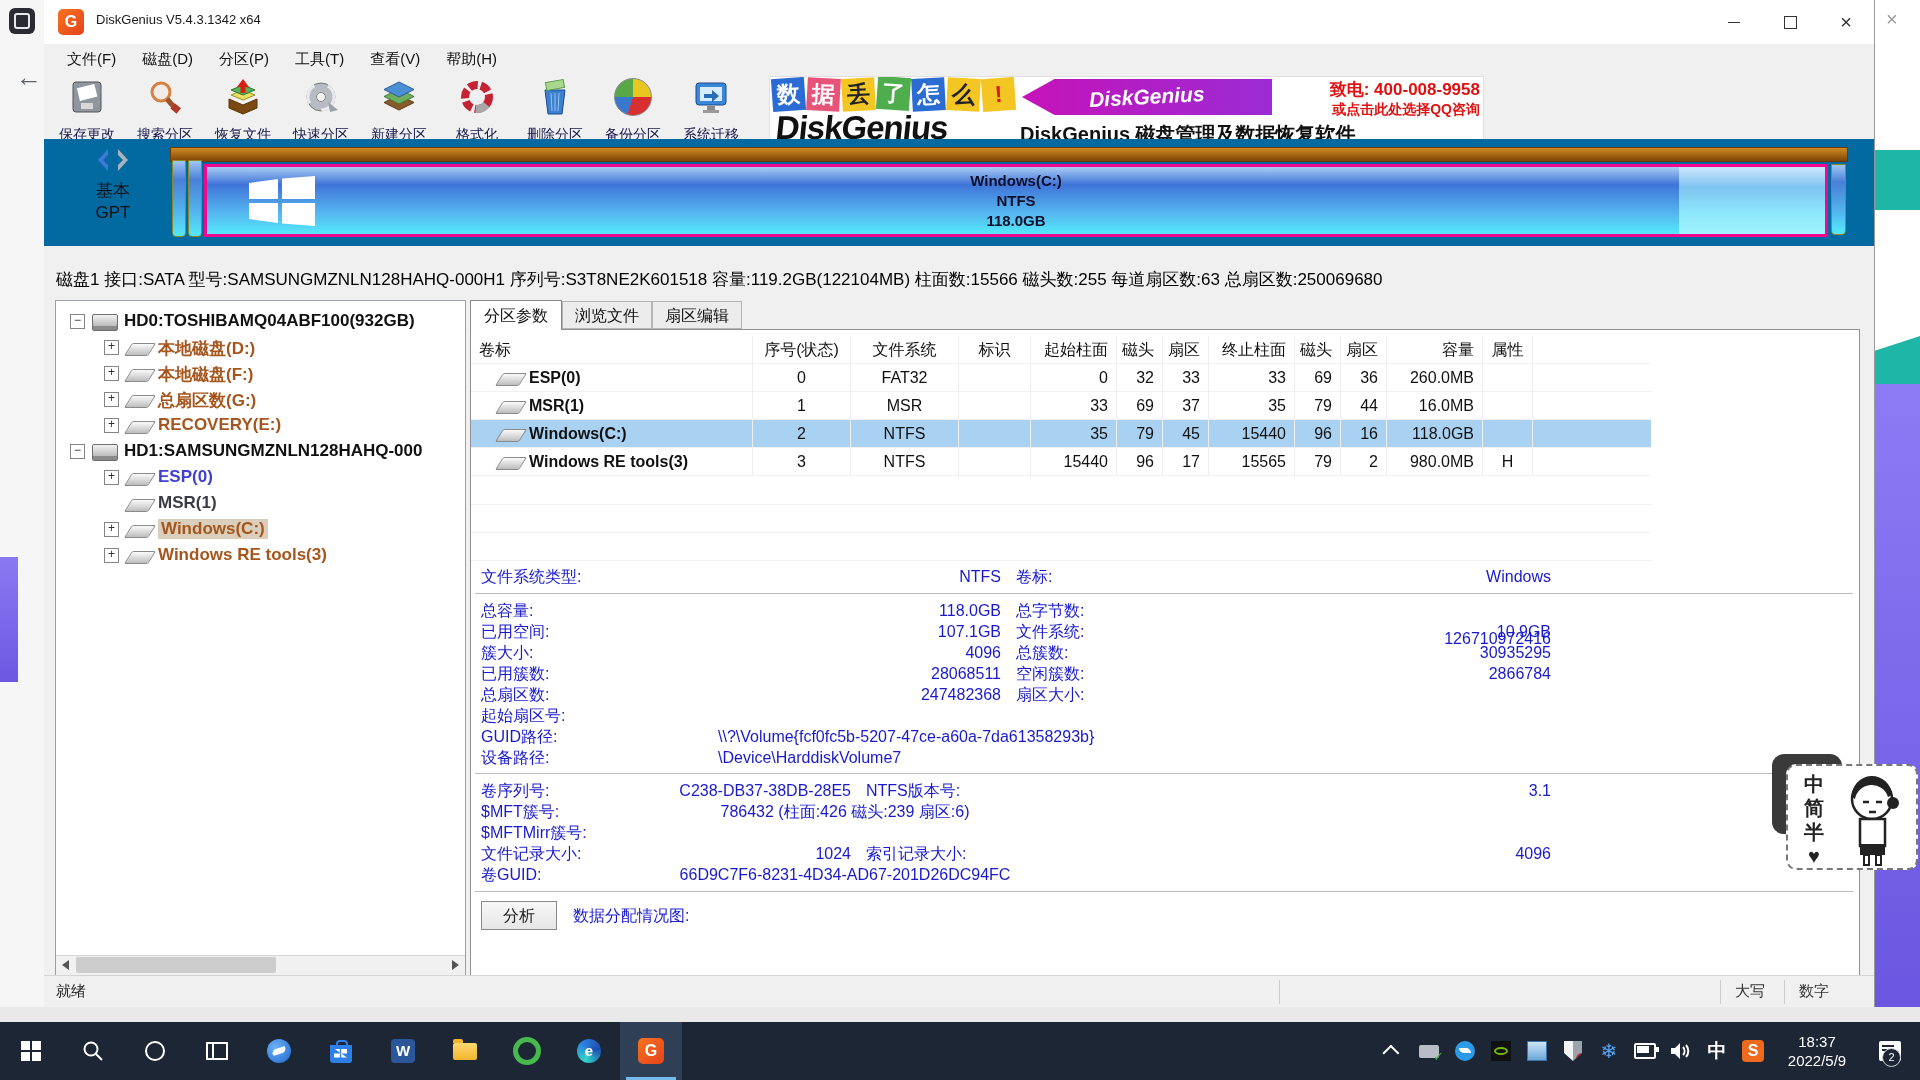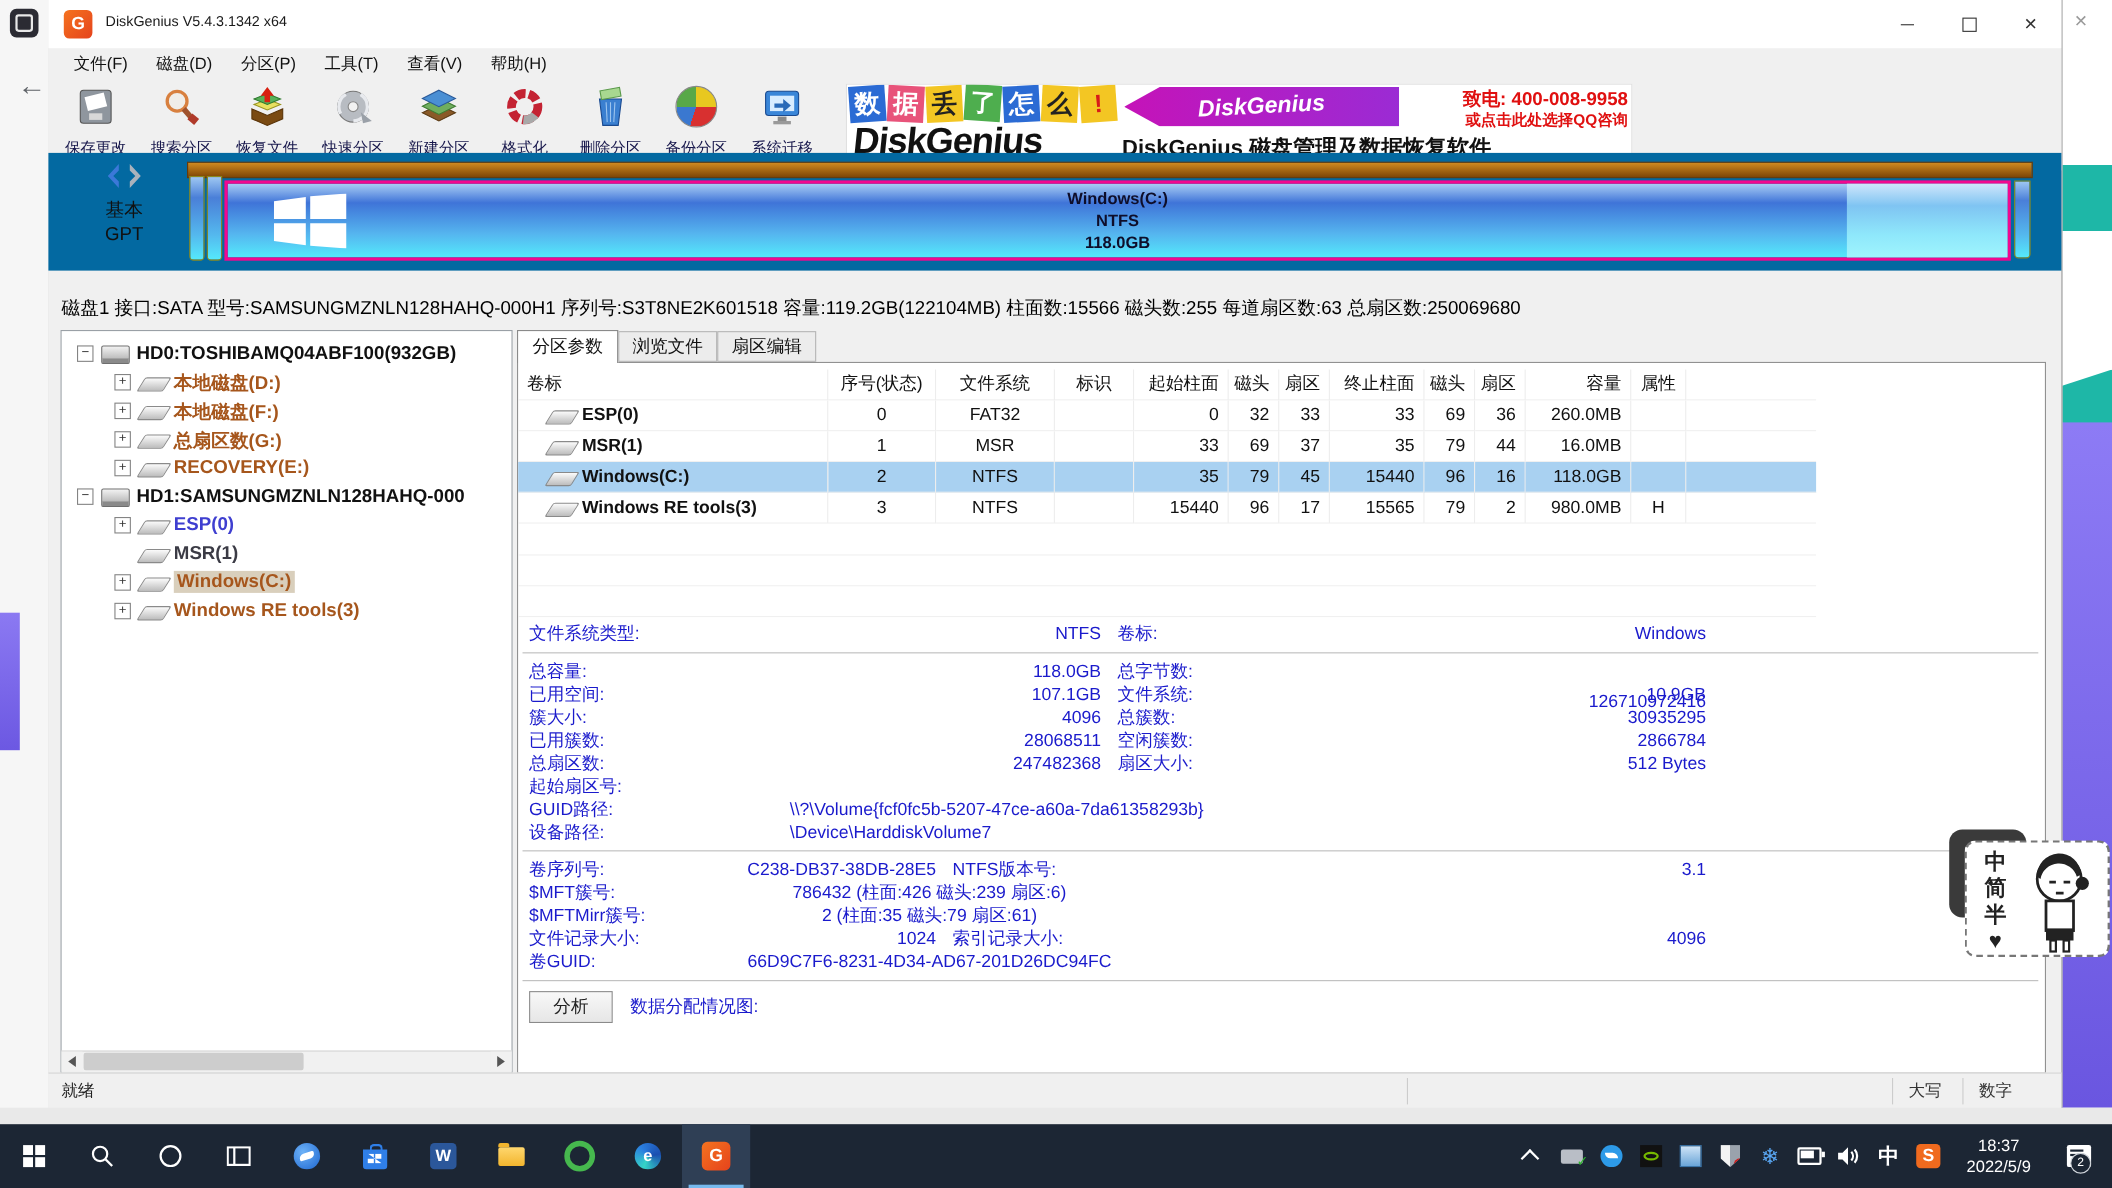--- a/index.html
+++ b/index.html
@@ -520,37 +520,35 @@
       <div class="a det dv" style="top:313px;">4096</div>
       <div class="a det dl2" style="top:313px;">总簇数:</div>
       <div class="a det dv2" style="top:313px;">30935295</div>
       <div class="a det dl" style="top:334px;">已用簇数:</div>
       <div class="a det dv" style="top:334px;">28068511</div>
       <div class="a det dl2" style="top:334px;">空闲簇数:</div>
       <div class="a det dv2" style="top:334px;">2866784</div>
       <div class="a det dl" style="top:355px;">总扇区数:</div>
       <div class="a det dv" style="top:355px;">247482368</div>
       <div class="a det dl2" style="top:355px;">扇区大小:</div>
-      <div class="a det dv2" style="top:355px;">512 Bytes</div>
 
       <div class="a det dl" style="top:376px;">起始扇区号:</div>
       <div class="a det dl" style="top:397px;">GUID路径:</div>
       <div class="a det dlong" style="top:397px;">\\?\Volume{fcf0fc5b-5207-47ce-a60a-7da61358293b}</div>
       <div class="a det dl" style="top:418px;">设备路径:</div>
       <div class="a det dlong" style="top:418px;">\Device\HarddiskVolume7</div>
       <div class="a hr" style="top:443px;"></div>
 
       <div class="a det dl" style="top:451px;">卷序列号:</div>
       <div class="a det dv-mid" style="top:451px;">C238-DB37-38DB-28E5</div>
       <div class="a det dl-mid" style="top:451px;">NTFS版本号:</div>
       <div class="a det dv2b" style="top:451px;">3.1</div>
       <div class="a det dl" style="top:472px;">$MFT簇号:</div>
       <div class="a det dctr" style="top:472px;">786432 (柱面:426 磁头:239 扇区:6)</div>
       <div class="a det dl" style="top:493px;">$MFTMirr簇号:</div>
-      <div class="a det dctr" style="top:493px;">2 (柱面:35 磁头:79 扇区:61)</div>
       <div class="a det dl" style="top:514px;">文件记录大小:</div>
       <div class="a det dv-mid" style="top:514px;">1024</div>
       <div class="a det dl-mid" style="top:514px;">索引记录大小:</div>
       <div class="a det dv2b" style="top:514px;">4096</div>
       <div class="a det dl" style="top:535px;">卷GUID:</div>
       <div class="a det dctr" style="top:535px;">66D9C7F6-8231-4D34-AD67-201D26DC94FC</div>
       <div class="a hr" style="top:561px;"></div>
 
       <div class="a analyze-btn" style="top:571px;">分析</div>
       <div class="a det alloc-lbl" style="top:576px;">数据分配情况图:</div>

